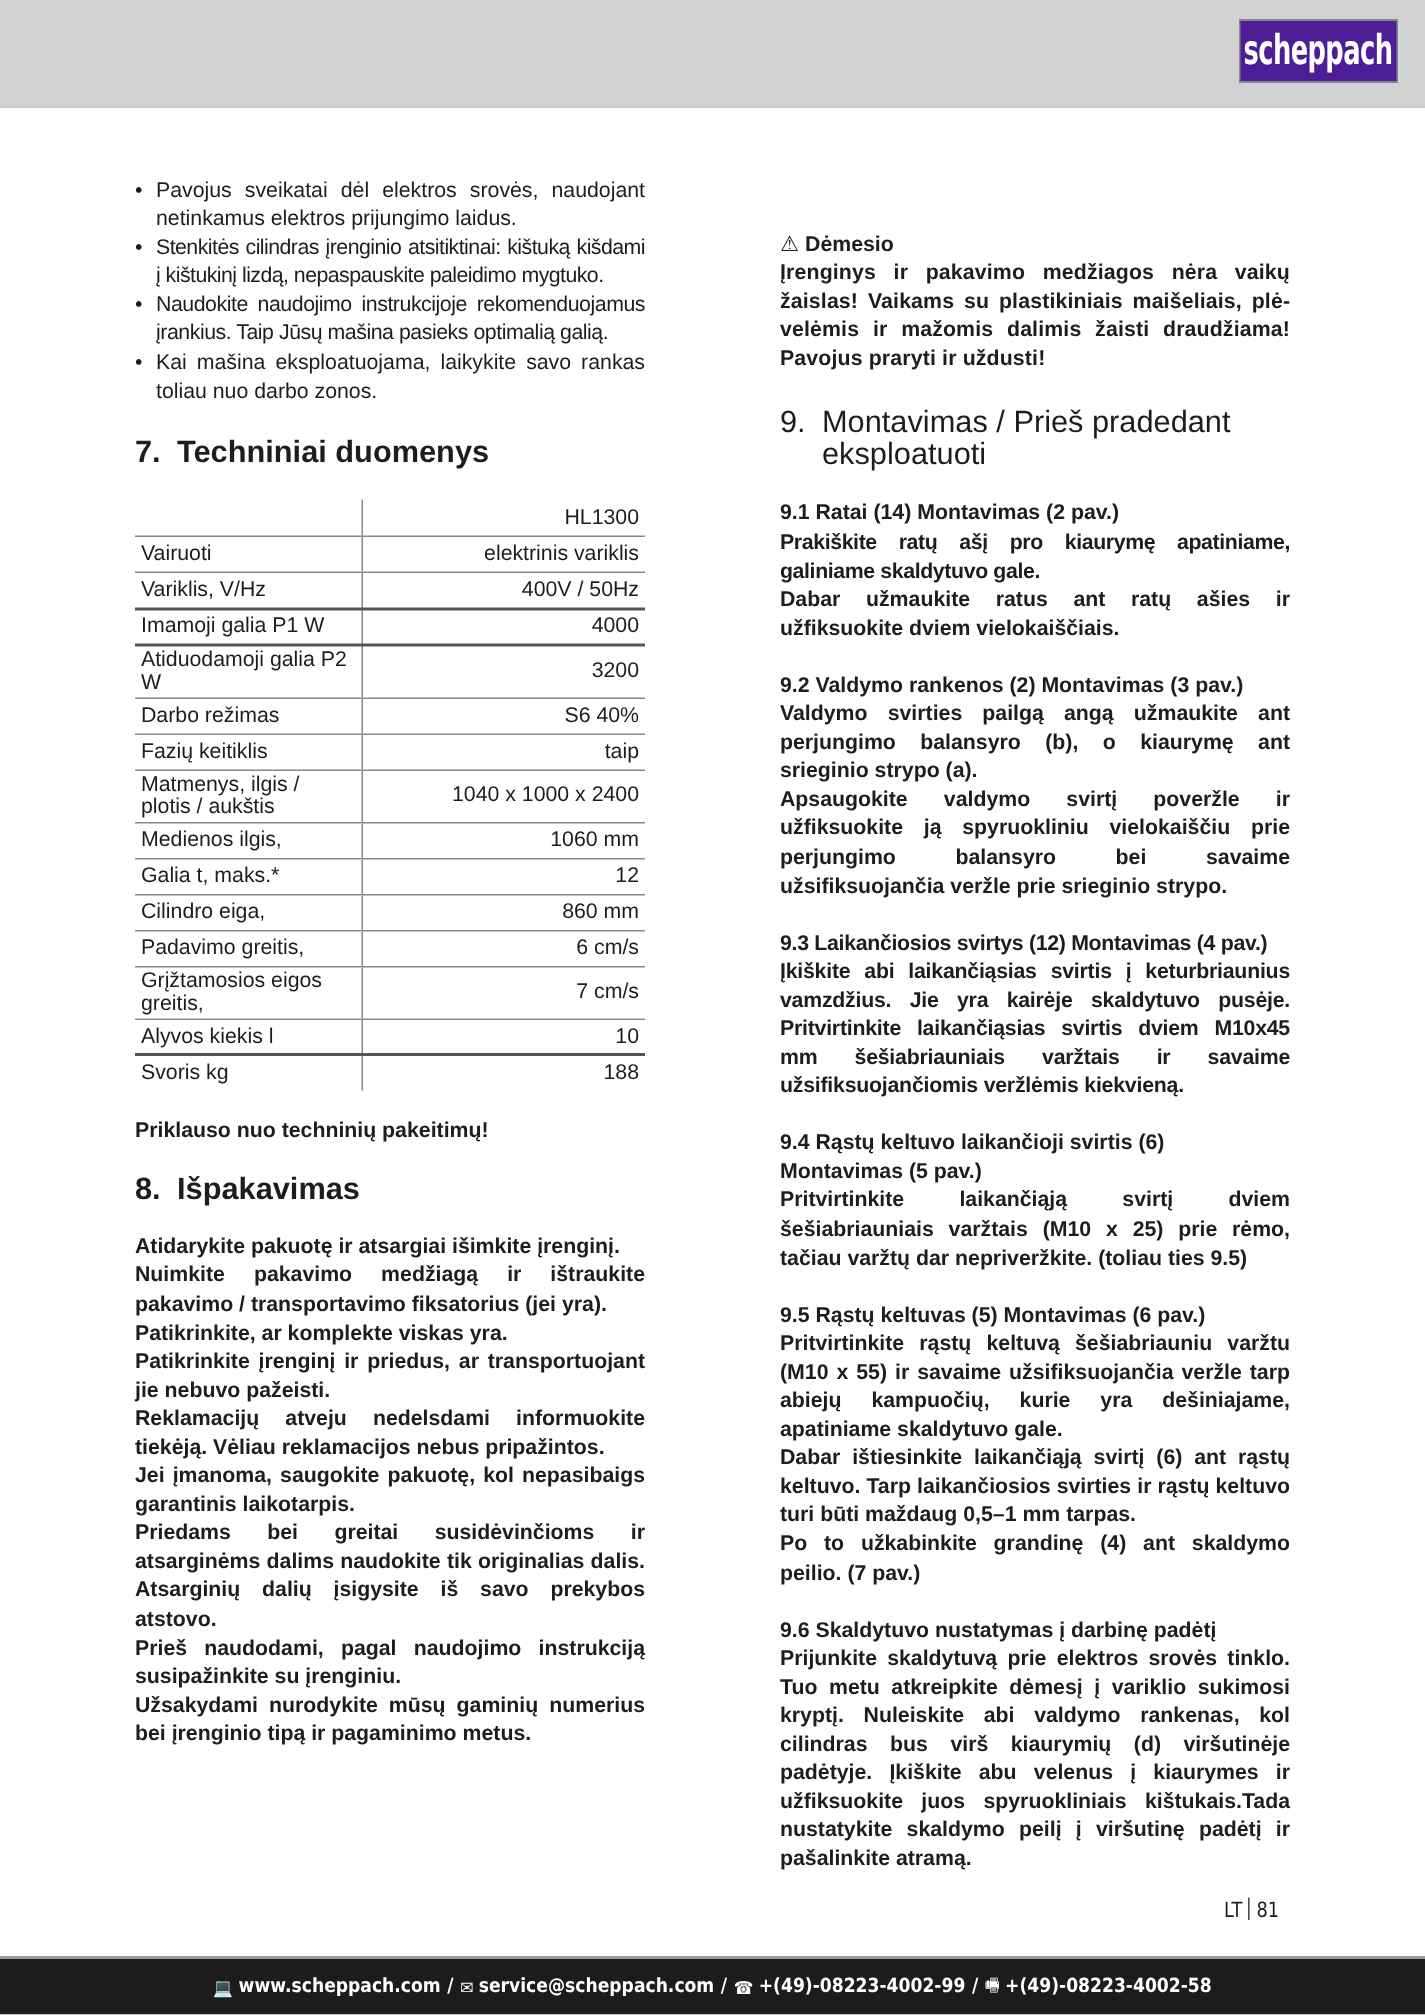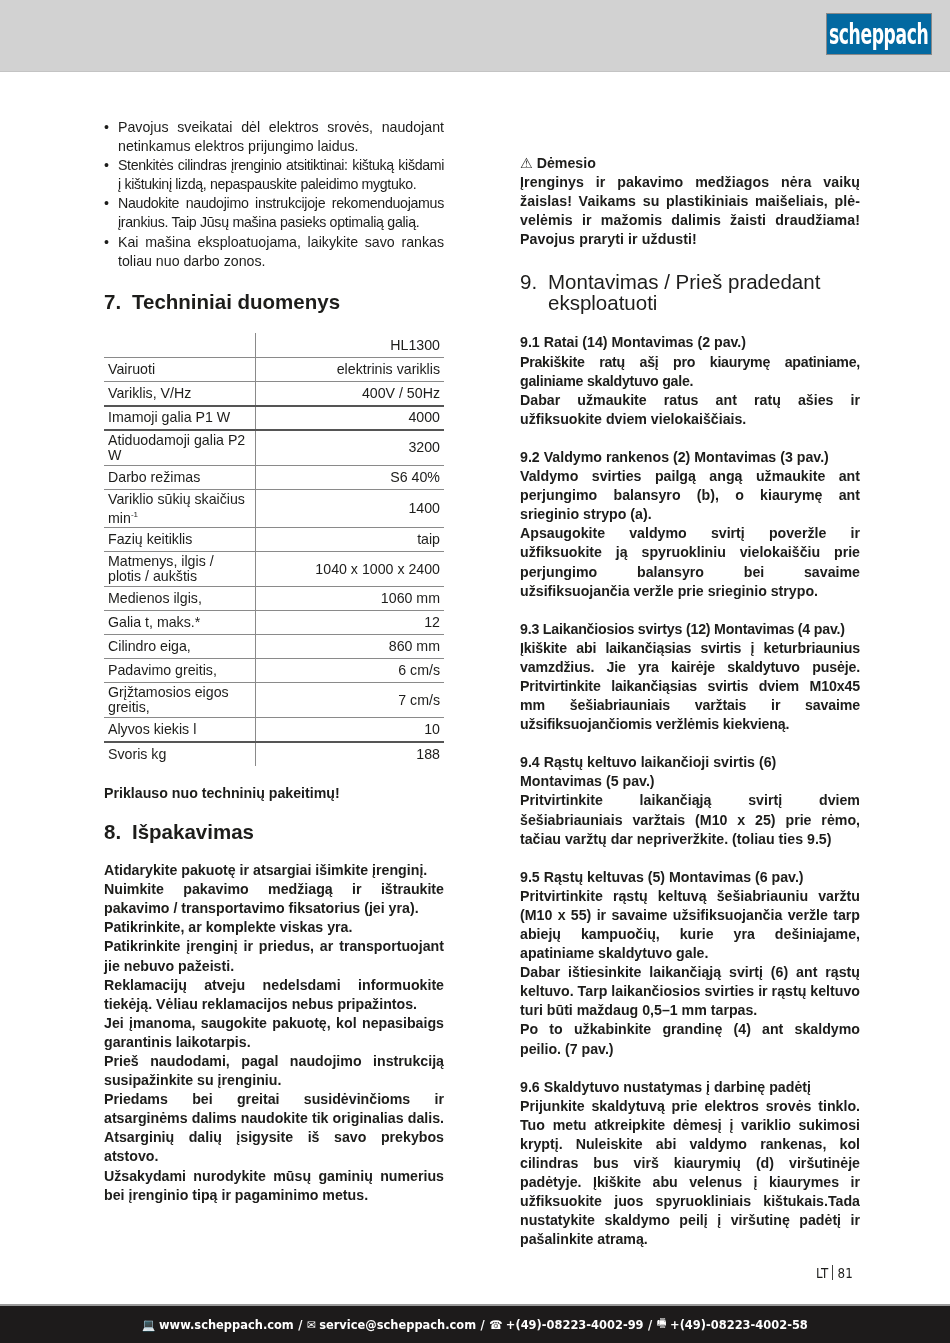--- a/index.html
+++ b/index.html
@@ -1,24 +1,24 @@
 <!DOCTYPE html>
 <html><head>
 <meta charset="utf-8">
 <style>
   * { box-sizing: border-box; margin: 0; padding: 0; }
   html, body { width: 950px; height: 1343px; background: #ffffff; overflow: hidden; }
   body { position: relative; font-family: "Liberation Sans", sans-serif; color: #1d1d1b; }
 
   .top-band { position: absolute; left: 0; top: 0; width: 950px; height: 72px; background: #d2d2d2; border-bottom: 1px solid #c4c4c4; }
-  .logo { position: absolute; left: 826px; top: 13px; width: 106px; height: 42px; background: #0369a1; border: 1px solid #888; display: flex; align-items: center; justify-content: center; }
+  .logo { position: absolute; left: 826px; top: 13px; width: 106px; height: 42px; background: #4c1d95; border: 1px solid #888; display: flex; align-items: center; justify-content: center; }
   .logo span { color: #fff; font-family: "DejaVu Sans", sans-serif; font-weight: bold; font-size: 22px; letter-spacing: -0.5px; transform: scaleX(0.78) scaleY(1.25); display: inline-block; }
 
   .col { position: absolute; top: 118px; width: 340px; font-size: 14.2px; line-height: 19.1px; }
-  .col-left { left: 104px; }
+  .col-left { left: 90px; }
   .col-right { left: 520px; margin-top: 36px; }
 
   ul.bullets { list-style: none; }
   ul.bullets li { position: relative; padding-left: 14px; text-align: justify; }
   ul.bullets li::before { content: "•"; position: absolute; left: 0; top: 0; }
 
   h2.section { font-size: 20.5px; font-weight: bold; line-height: 22px; display: flex; }
   h2.section .num { width: 28px; flex-shrink: 0; }
   h2.section .txt { flex: 1; }
 
@@ -91,24 +91,20 @@
       <td class="val">4000</td>
     </tr>
     <tr class="h2">
       <td class="lbl">Atiduodamoji galia P2 W</td>
       <td class="val">3200</td>
     </tr>
     <tr class="h1">
       <td class="lbl">Darbo režimas</td>
       <td class="val">S6 40%</td>
     </tr>
-    <tr class="h2">
-      <td class="lbl"><span>Variklio sūkių skaičius min</span><sup style="font-size:8px">-1</sup></td>
-      <td class="val">1400</td>
-    </tr>
     <tr class="h1">
       <td class="lbl">Fazių keitiklis</td>
       <td class="val">taip</td>
     </tr>
     <tr class="h2">
       <td class="lbl">Matmenys, ilgis / plotis / aukštis</td>
       <td class="val">1040 x 1000 x 2400</td>
     </tr>
     <tr class="h1">
       <td class="lbl">Medienos ilgis,</td>
@@ -151,22 +147,22 @@
   </h2>
   <div style="height:18px"></div>
 
   <div>
     <p class="par">Atidarykite pakuotę ir atsargiai išimkite įrenginį.</p>
     <p class="par">Nuimkite pakavimo medžiagą ir ištraukite pakavimo / transportavimo fiksatorius (jei yra).</p>
     <p class="par">Patikrinkite, ar komplekte viskas yra.</p>
     <p class="par">Patikrinkite įrenginį ir priedus, ar transportuojant jie nebuvo pažeisti.</p>
     <p class="par">Reklamacijų atveju nedelsdami informuokite tiekėją. Vėliau reklamacijos nebus pripažintos.</p>
     <p class="par">Jei įmanoma, saugokite pakuotę, kol nepasibaigs ga­rantinis laikotarpis.</p>
+    <p class="par">Priedams bei greitai susidėvinčioms ir atsarginėms dalims naudokite tik originalias dalis. Atsarginių dalių įsigysite iš savo prekybos atstovo.</p>
     <p class="par">Prieš naudodami, pagal naudojimo instrukciją susipa­žinkite su įrenginiu.</p>
-    <p class="par">Priedams bei greitai susidėvinčioms ir atsarginėms dalims naudokite tik originalias dalis. Atsarginių dalių įsigysite iš savo prekybos atstovo.</p>
     <p class="par">Užsakydami nurodykite mūsų gaminių numerius bei įrenginio tipą ir pagaminimo metus.</p>
   </div>
 </div>
 
 <div class="col col-right">
   <div>
     <div class="warn-title">
       <span style="font-weight:normal">⚠</span>
       <span>Dėmesio</span>
     </div>

